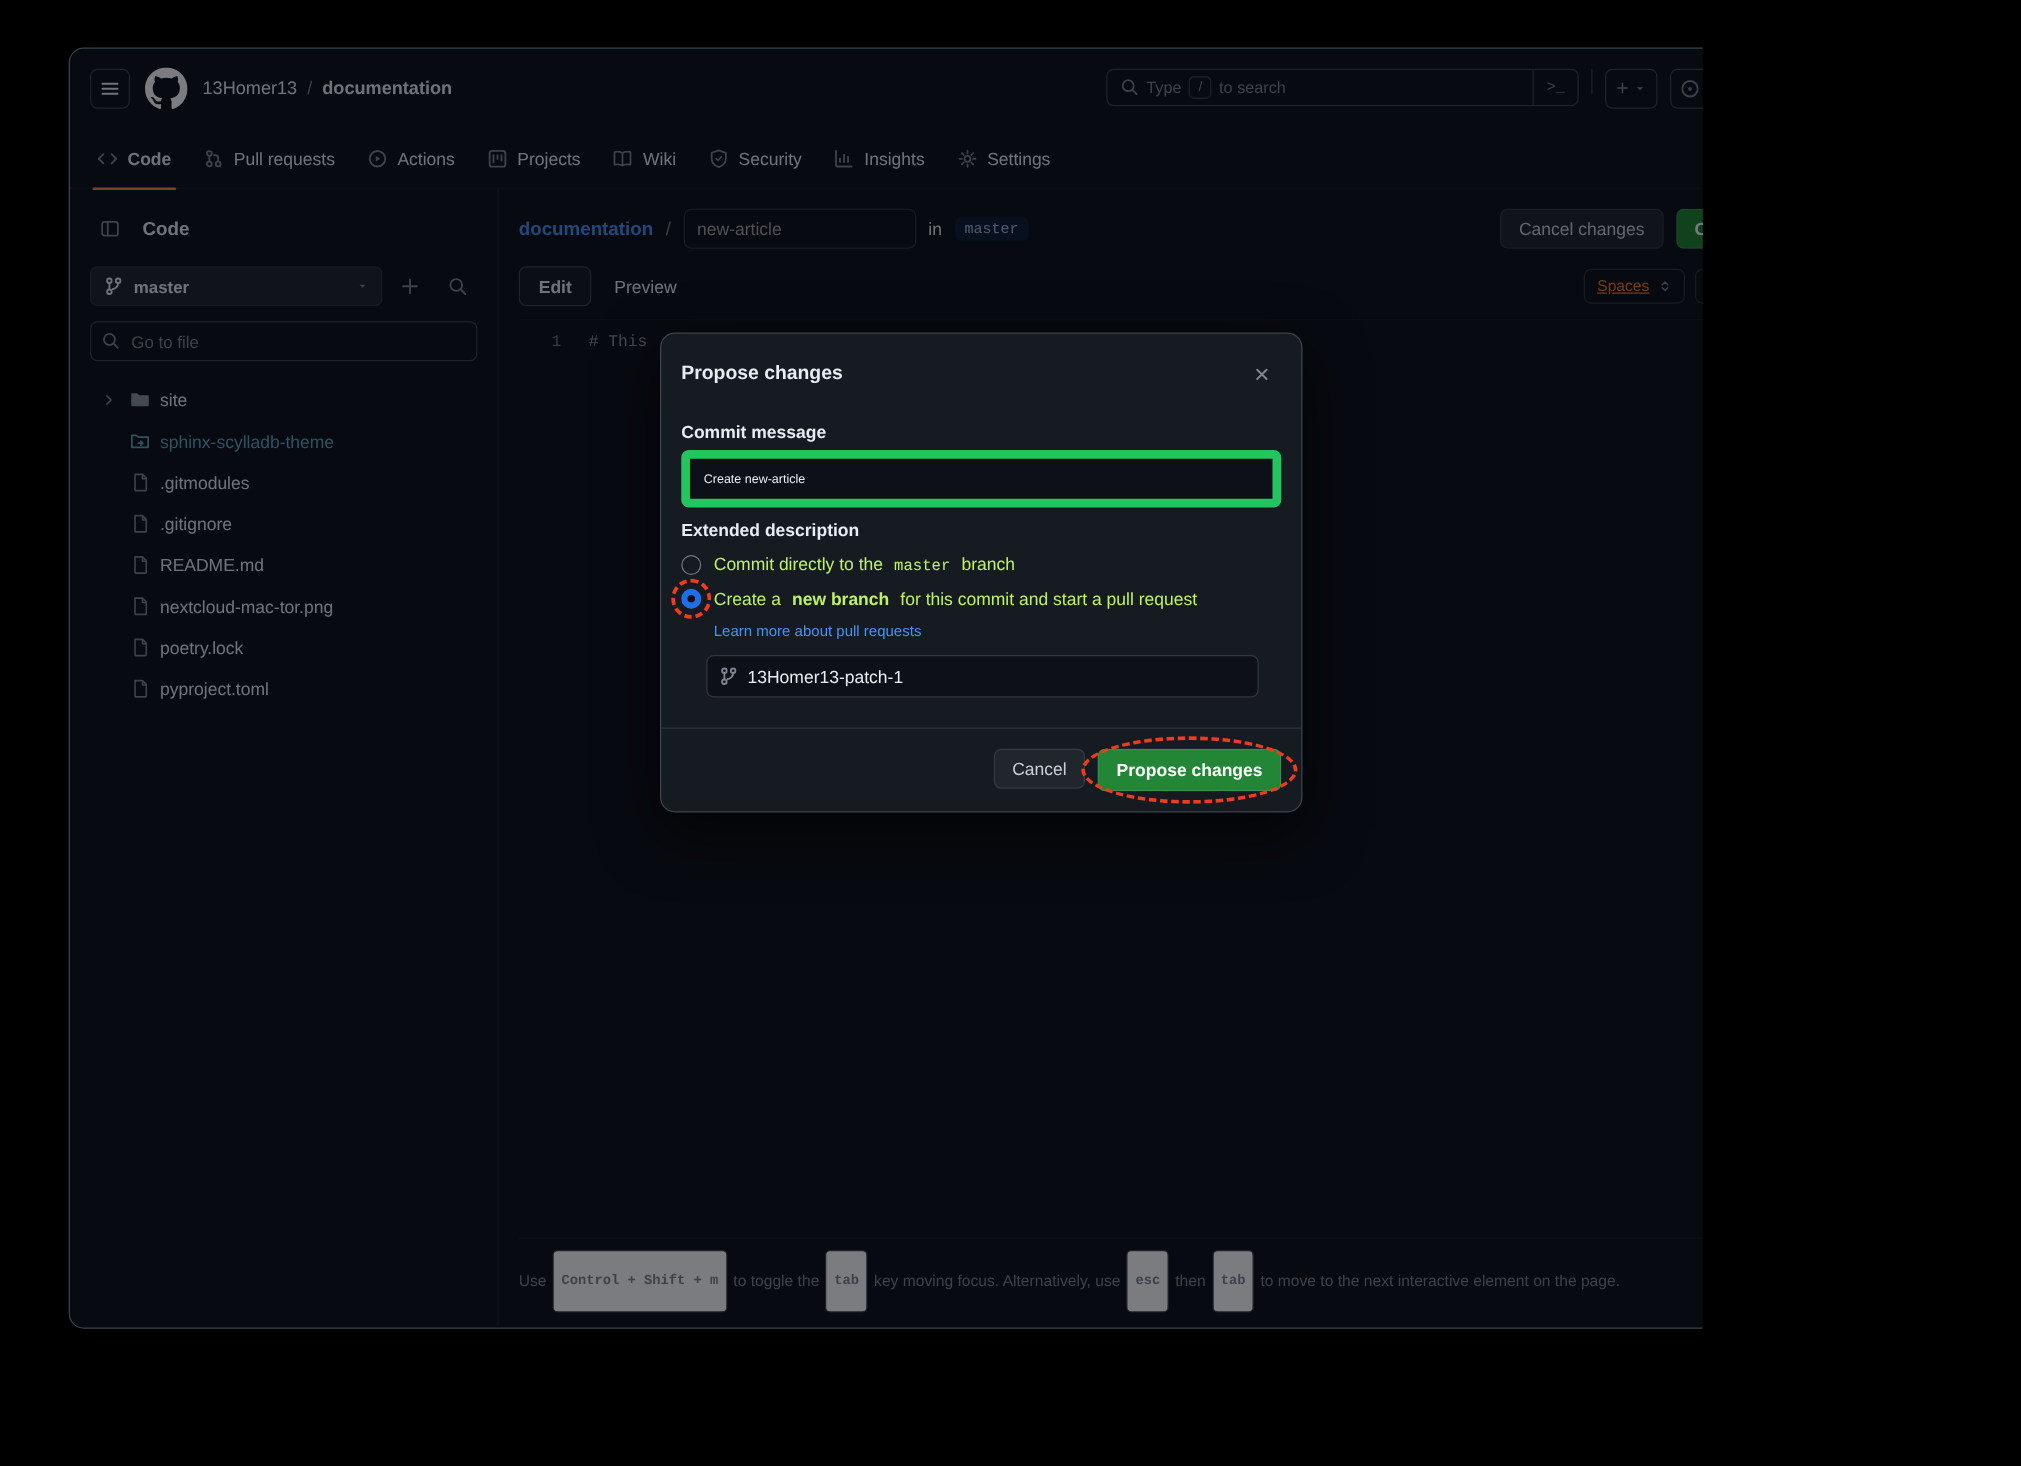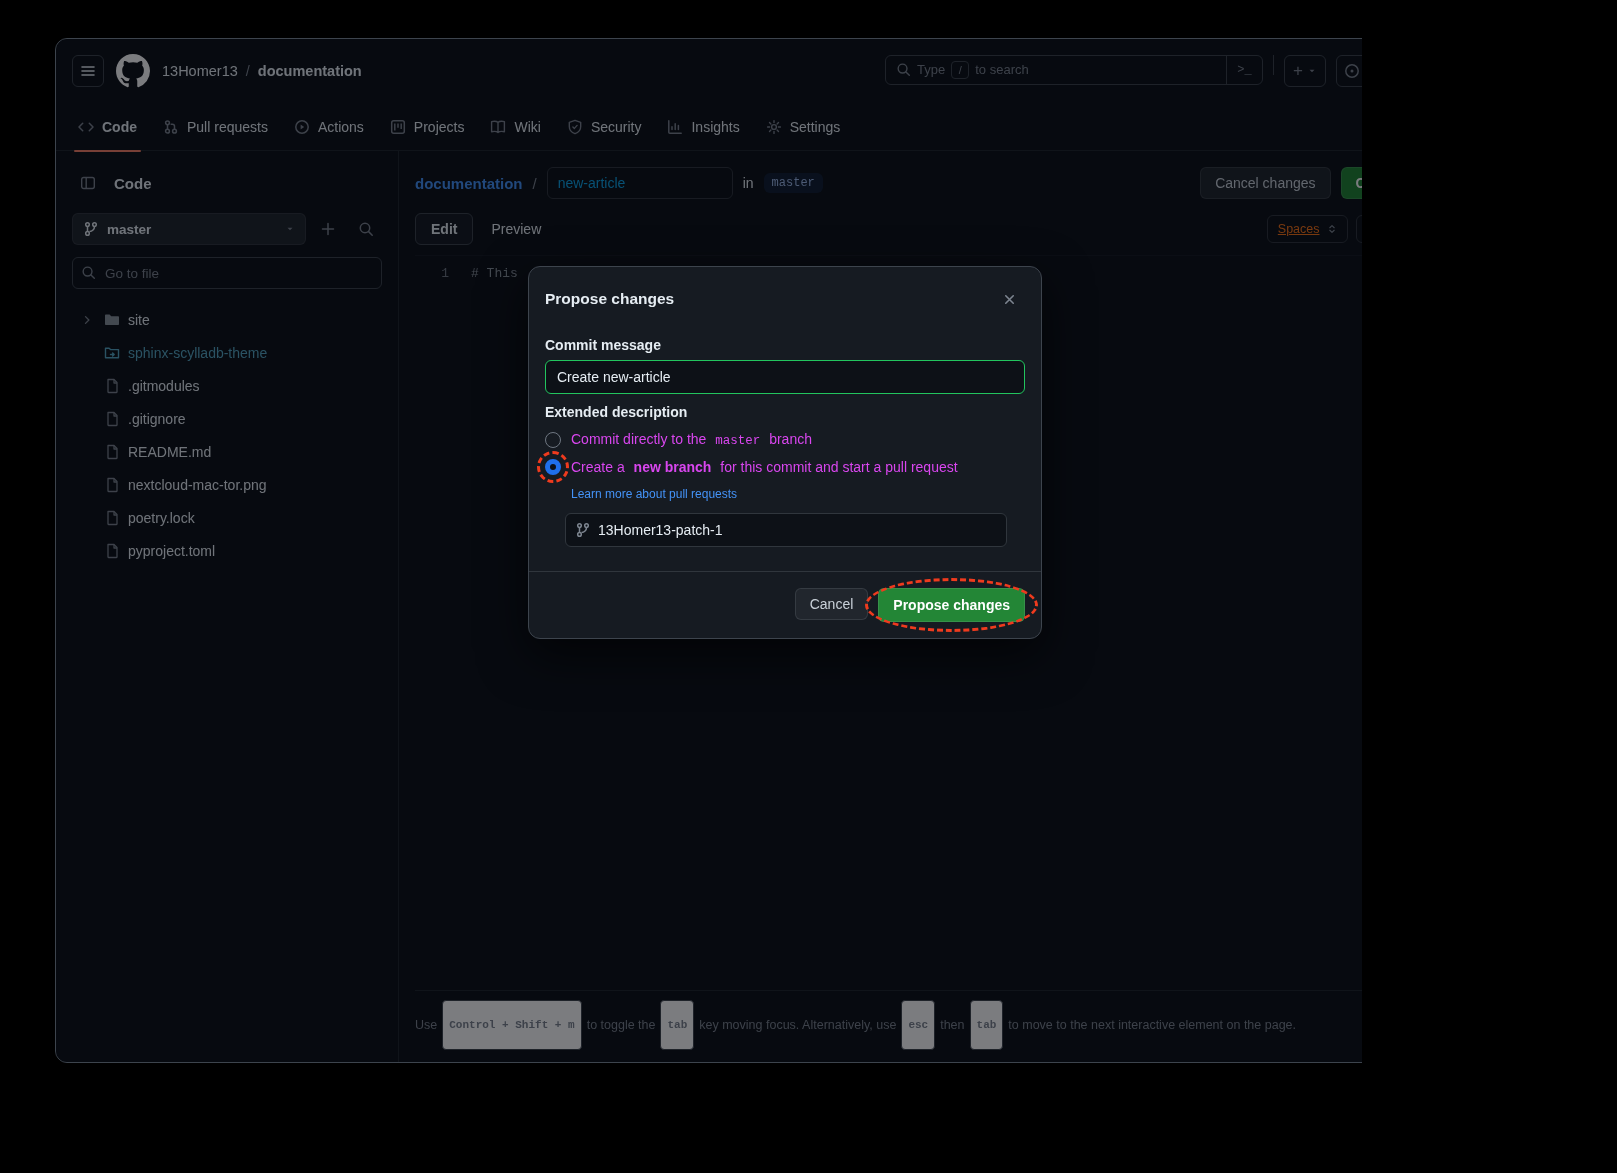--- a/index.html
+++ b/index.html
@@ -70,21 +70,21 @@
   .tree .sub{color:#57a8c4;}
   .tree .name{color:#e6edf3;}
   .tree .name.teal{color:#57a8c4;}
 
   
   .main{flex:1;display:flex;flex-direction:column;padding:16px 16px 0 16px;min-width:0;}
   .crumb-row{display:flex;align-items:center;gap:10px;margin-bottom:14px;}
   .doc-link{color:#4493f8;font-size:15px;font-weight:600;text-decoration:none;}
   .crumb-sep{color:#7d8590;font-size:15px;}
   .fname-input{width:186px;height:32px;background:#0d1117;border:1px solid #30363d;border-radius:6px;
-    color:#0ea5e9;font-size:14px;padding:0 10px;outline:none;}
+    color:#a3a3a3;font-size:14px;padding:0 10px;outline:none;}
   .in-lbl{color:#e6edf3;font-size:14px;}
   .branch-badge{font-family:"Liberation Mono",monospace;font-size:12px;color:#9db8e8;
     background:rgba(56,139,253,0.12);padding:3px 8px;border-radius:6px;}
   .crumb-actions{margin-left:auto;display:flex;gap:10px;}
   .btn{height:32px;padding:0 14px;border-radius:6px;font-size:14px;display:inline-flex;align-items:center;
     justify-content:center;border:1px solid rgba(240,246,252,0.1);}
   .btn-grey{background:#21262d;color:#c9d1d9;}
   .btn-green{background:#238636;color:#fff;font-weight:600;}
   .toolbar{display:flex;align-items:center;margin-bottom:10px;}
   .seg{display:flex;gap:2px;}
@@ -108,34 +108,34 @@
 
   
   .dialog{position:absolute;left:472px;top:227px;width:514px;background:#161b22;border:1px solid #3d444d;
     border-radius:12px;z-index:60;box-shadow:0 16px 48px rgba(0,0,0,0.65);}
   .dlg-head{display:flex;align-items:center;justify-content:space-between;padding:16px 16px 8px 16px;}
   .dlg-title{font-size:15.5px;font-weight:700;color:#e6edf3;}
   .dlg-close{width:32px;height:32px;background:transparent;border:none;color:#7d8590;border-radius:6px;
     display:flex;align-items:center;justify-content:center;}
   .dlg-body{padding:4px 16px 6px 16px;}
   .fld-label{display:block;font-size:14px;font-weight:700;color:#e6edf3;margin:10px 0 7px;}
-  .txt-input{width:100%;height:32px;background:#0d1117;border:1px solid #22c55e;border-radius:6px;color:#e6edf3;
-    font-size:14px;padding:16px 11px;outline:none;}
+  .txt-input{width:100%;height:32px;background:#0d1117;border:7px solid #22c55e;border-radius:6px;color:#e6edf3;
+    font-size:10px;padding:16px 11px;outline:none;}
   .ta-wrap{position:relative;}
   .txt-area{width:100%;height:172px;background:#0d1117;border:1px solid #30363d;border-radius:6px;color:#e6edf3;
     font-size:14px;padding:9px 11px;outline:none;resize:none;font-family:"Liberation Sans",sans-serif;}
   .txt-area::placeholder, .txt-input::placeholder{color:#6e7681;}
   .grip{position:absolute;right:4px;bottom:7px;width:10px;height:10px;pointer-events:none;
     background:repeating-linear-gradient(135deg,transparent 0 2px,#6e7681 2px 3.2px);
     clip-path:polygon(100% 0,100% 100%,0 100%);}
   .radio-row{display:flex;align-items:center;gap:10px;margin:11px 0 9px;cursor:pointer;}
   .radio{width:16px;height:16px;border-radius:50%;flex:none;position:relative;border:1px solid #6e7681;background:transparent;}
   .radio.checked{border:5px solid #1f6feb;background:#0d1117;}
   .ann-radio{position:absolute;inset:-13px;border:3px dashed #ef3b1e;border-radius:50%;pointer-events:none;}
-  .rlabel{font-size:14px;color:#d946ef;}
+  .rlabel{font-size:14px;color:#bef264;}
   .rlabel .mono{font-family:"Liberation Mono",monospace;font-size:12.5px;}
   .rlabel .b{font-weight:700;}
   .rlabel > span:not(:first-child){margin-left:5px;}
   .learn-more{display:inline-block;margin:0 0 10px 26px;font-size:12px;color:#4493f8;text-decoration:none;}
   .branch-input-wrap{position:relative;margin:2px 18px 8px 20px;}
   .branch-input-wrap svg{position:absolute;left:10px;top:9px;color:#7d8590;}
   .branch-input{width:100%;height:34px;background:#0d1117;border:1px solid #30363d;border-radius:6px;color:#e6edf3;
     font-size:14px;padding:0 10px 0 32px;outline:none;}
   .dlg-foot{border-top:1px solid #30363d;margin-top:10px;padding:16px;display:flex;justify-content:flex-end;gap:10px;}
   .btn-cancel{background:#21262d;color:#c9d1d9;}

